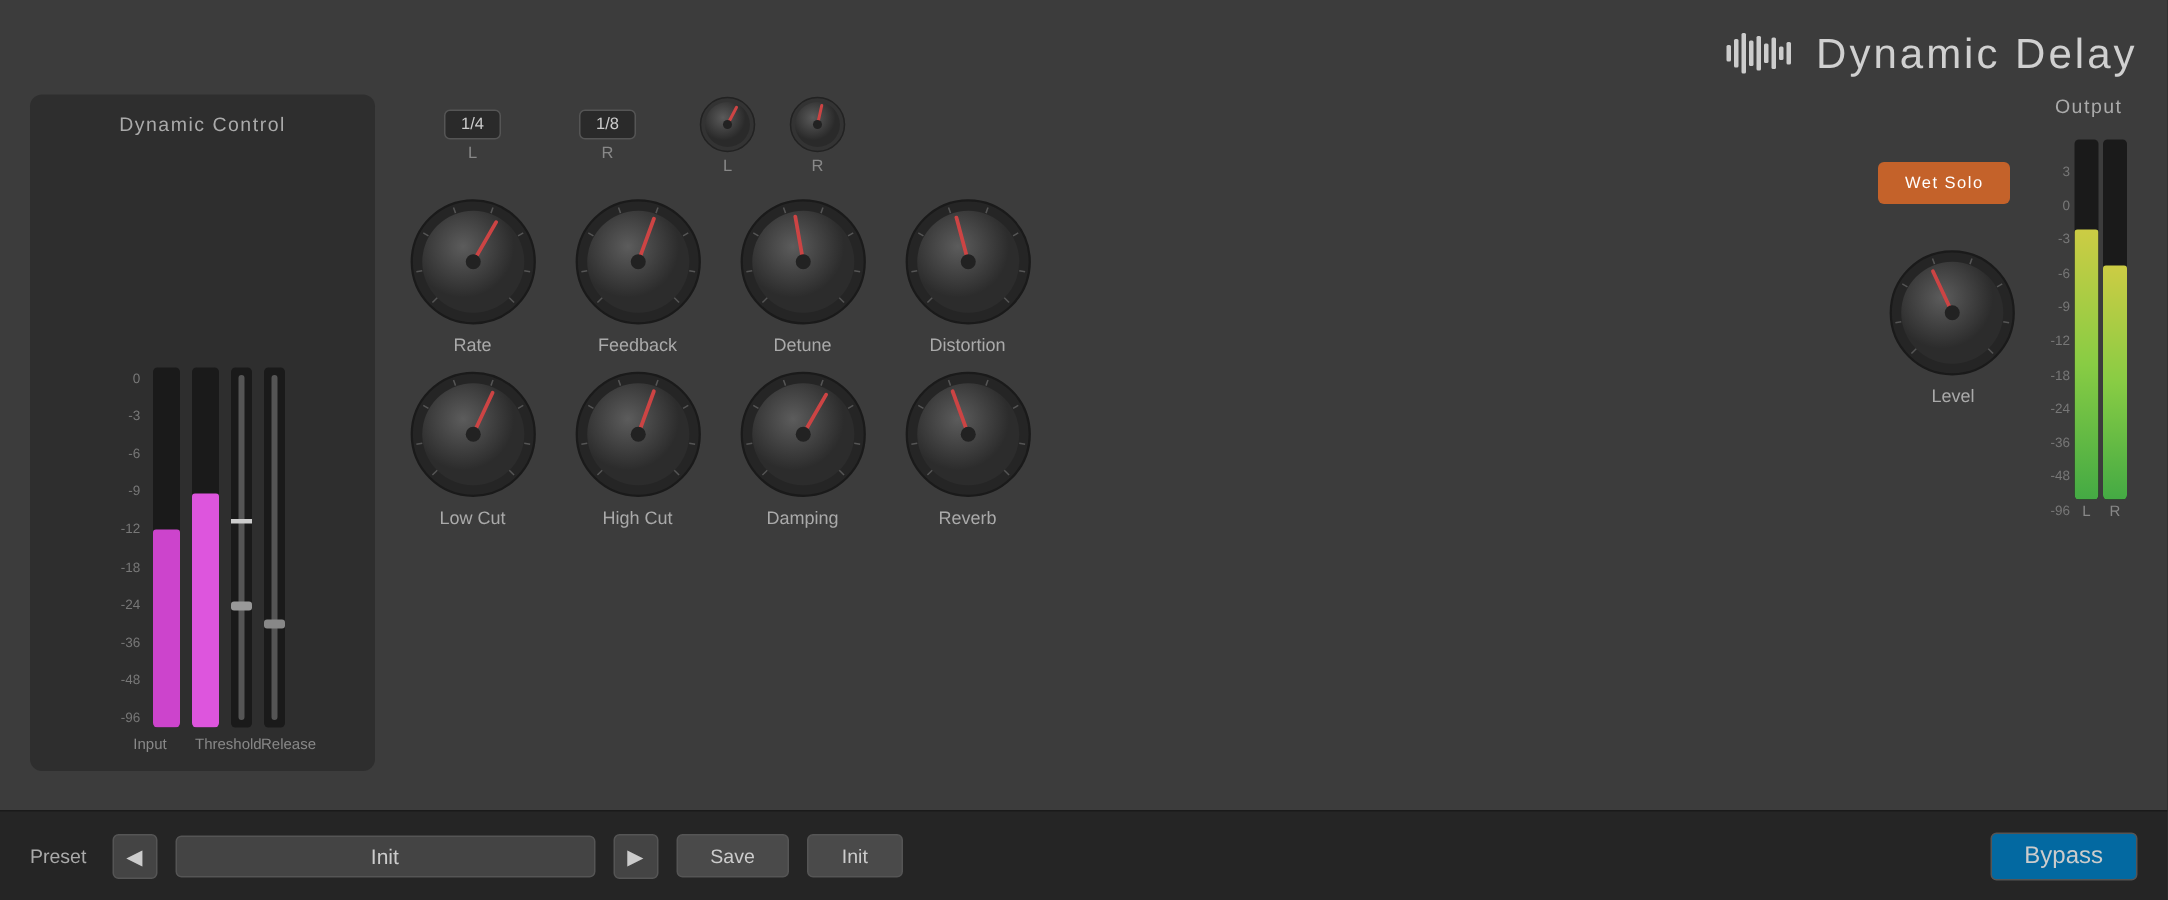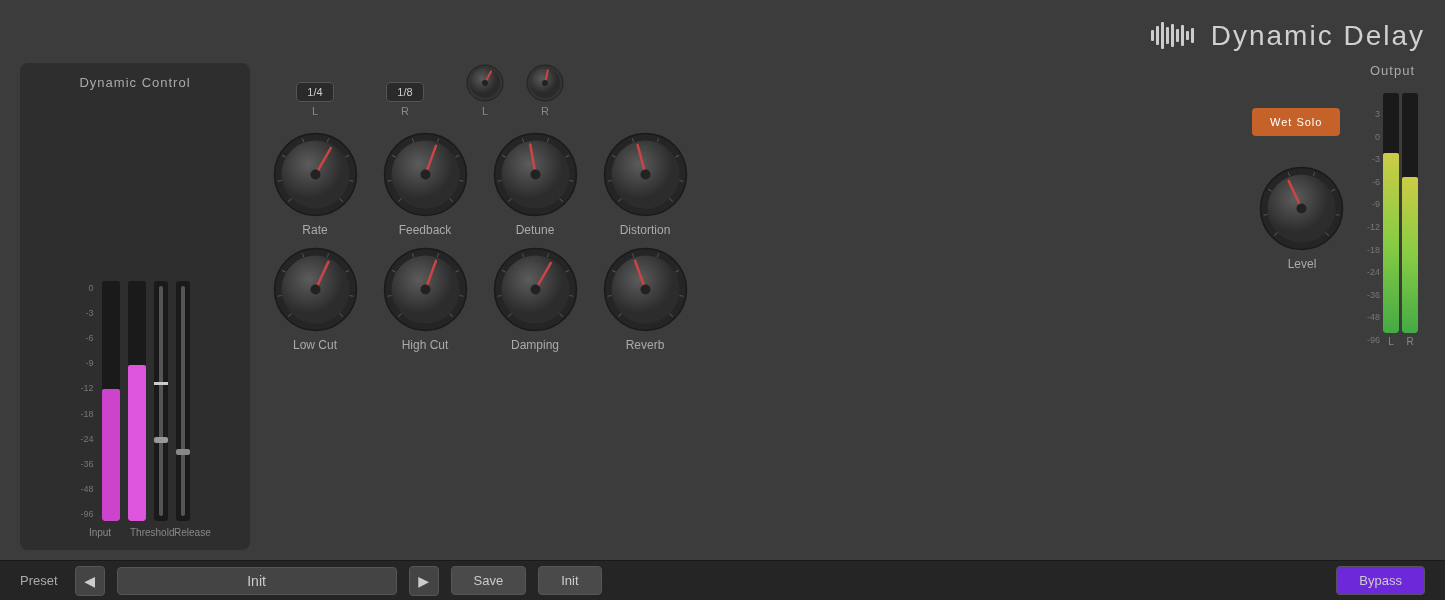--- a/index.html
+++ b/index.html
@@ -9,21 +9,21 @@
       width: 1445px;
       height: 600px;
       background: #3a3a3a;
       display: flex;
       flex-direction: column;
     }
     
     .plugin-area {
       flex: 1;
       background: #3c3c3c;
-      padding: 18px 20px 10px 20px;
+      padding: 18px 20px 26px 20px;
       position: relative;
       display: flex;
       flex-direction: column;
     }
     
     .header-row {
       display: flex;
       justify-content: flex-end;
       align-items: center;
       margin-bottom: 10px;
@@ -300,21 +300,21 @@
     }
     
     .output-fill-green {
       width: 100%;
       background: linear-gradient(to top, #44aa44, #88cc44, #cccc44);
       border-radius: 2px;
     }
     
     
     .bottom-bar {
-      height: 40px;
+      height: 60px;
       background: #252525;
       display: flex;
       align-items: center;
       padding: 0 20px;
       gap: 12px;
       border-top: 1px solid #1a1a1a;
     }
     
     .preset-label {
       color: #aaa;
@@ -352,24 +352,24 @@
       background: #4a4a4a;
       border: 1px solid #555;
       color: #ccc;
       font-size: 13px;
       padding: 6px 22px;
       border-radius: 4px;
       cursor: pointer;
     }
     
     .bypass-btn {
-      background: #6d28d9;
+      background: #0369a1;
       border: 1px solid #555;
       color: #ccc;
-      font-size: 13px;
+      font-size: 16px;
       padding: 6px 22px;
       border-radius: 4px;
       cursor: pointer;
       margin-left: auto;
     }
     
     .brand-logo {
       background: #1a1a1a;
       border: 1px solid #444;
       padding: 8px 14px;
@@ -471,21 +471,21 @@
 
         <div class="meter-labels-row">
           <span class="meter-label" style="width:36px;">Input</span>
           <span class="meter-label" style="width:36px;margin-left:4px;">Threshold</span>
           <span class="meter-label" style="width:14px;">Release</span>
         </div>
       </div>
 
       <div class="controls-area">
 
-        <div style="display:flex;align-items:flex-end;gap:0;padding-left:5px;margin-bottom:5px;">
+        <div style="display:flex;align-items:center;gap:0;padding-left:5px;margin-bottom:5px;">
 
           <div style="display:flex;flex-direction:column;align-items:center;gap:3px;width:90px;">
             <button class="timing-button">1/4</button>
             <span class="timing-label">L</span>
           </div>
 
           <div style="display:flex;flex-direction:column;align-items:center;gap:3px;width:90px;">
             <button class="timing-button">1/8</button>
             <span class="timing-label">R</span>
           </div>

